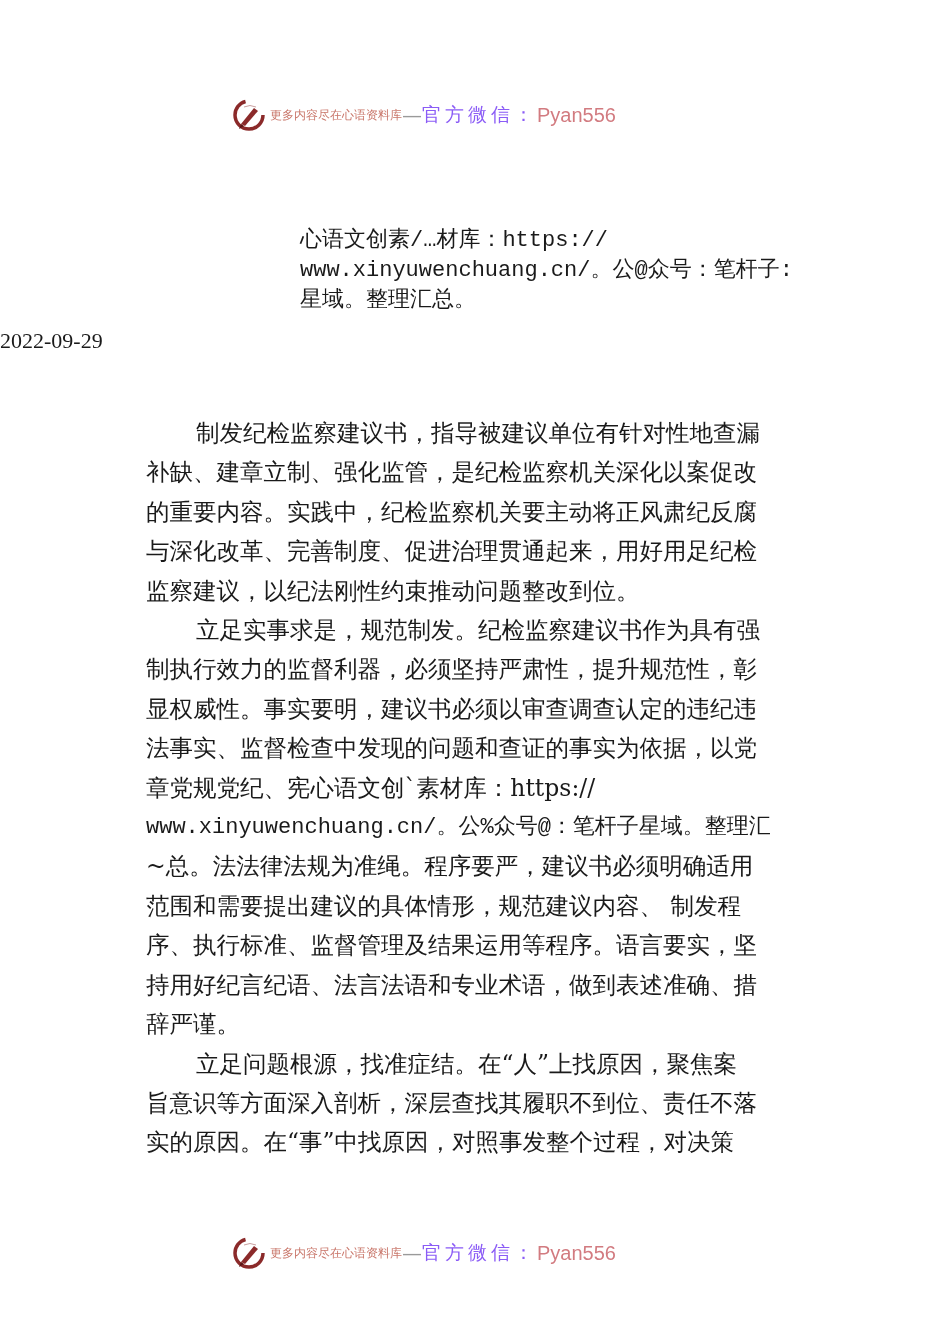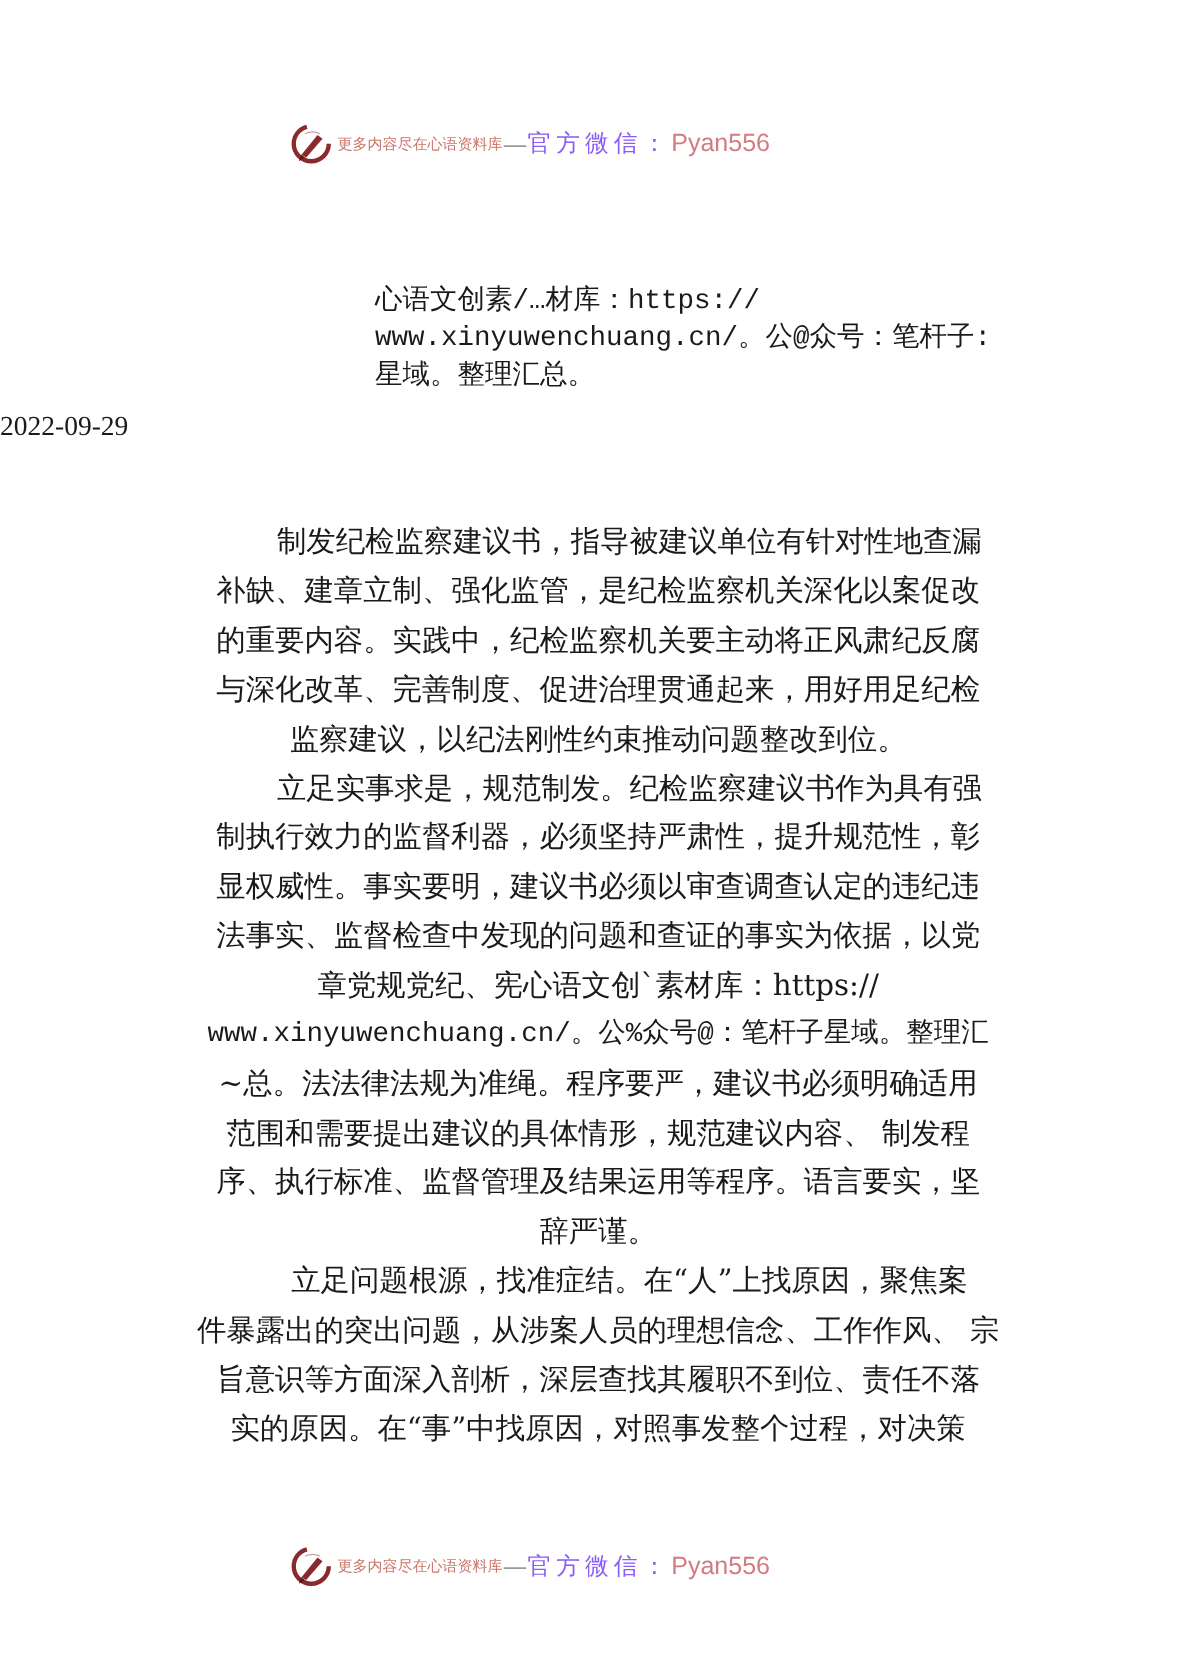--- a/index.html
+++ b/index.html
@@ -9,21 +9,21 @@
     .banner.bottom { top: 1233px; }
     .banner .logo { width: 34px; height: 34px; margin-right: 4px; }
     .banner .b-main { color: #c9766a; font-size: 12px; font-family: "DejaVu Serif", serif; letter-spacing: 0px; }
     .banner .b-dash { color: #9a9a9a; font-size: 20px; font-family: "DejaVu Sans", sans-serif; }
     .banner .b-wx { color: #8b5cf6; font-size: 19px; letter-spacing: 4px; font-family: "DejaVu Serif", serif; }
     .banner .b-id { color: #d27b80; font-size: 20px; font-family: "Liberation Sans", sans-serif; }
     .header-block { position: absolute; left: 300px; top: 226px; width: 520px; font-size: 22px; line-height: 30px; font-family: "Liberation Mono", "DejaVu Sans Mono", monospace; }
     .header-block .ln { display: block; white-space: nowrap; }
     .date { position: absolute; left: 0; width: 950px; top: 328px; text-align: left; font-size: 22px; font-family: "Liberation Serif", serif; }
     .body { position: absolute; left: 146px; top: 414px; width: 665px; font-size: 23.5px; line-height: 39.4px; font-family: "DejaVu Serif", serif; }
-    .body .ln { display: block; white-space: nowrap; text-align: center; }
+    .body .ln { display: block; white-space: nowrap; }
     .body .ln.indent { padding-left: 50px; }
     .body .mono { font-family: "Liberation Mono", "DejaVu Sans Mono", monospace; font-size: 22px; }
   </style>
 </head>
 <body>
 
 <div class="banner top">
   <svg class="logo" viewBox="0 0 34 34">
     <circle cx="17" cy="17" r="14" fill="none" stroke="#8b2a2a" stroke-width="3.5" stroke-dasharray="62 28"></circle>
     <path d="M9 26 L22 10 L26 13 L13 28 Z" fill="#8b2a2a"></path>
@@ -52,23 +52,23 @@
   <span class="ln">监察建议，以纪法刚性约束推动问题整改到位。</span>
   <span class="ln indent">立足实事求是，规范制发。纪检监察建议书作为具有强</span>
   <span class="ln">制执行效力的监督利器，必须坚持严肃性，提升规范性，彰</span>
   <span class="ln">显权威性。事实要明，建议书必须以审查调查认定的违纪违</span>
   <span class="ln">法事实、监督检查中发现的问题和查证的事实为依据，以党</span>
   <span class="ln">章党规党纪、宪心语文创`素材库：https://</span>
   <span class="ln mono">www.xinyuwenchuang.cn/。公%众号@：笔杆子星域。整理汇</span>
   <span class="ln">~总。法法律法规为准绳。程序要严，建议书必须明确适用</span>
   <span class="ln">范围和需要提出建议的具体情形，规范建议内容、 制发程</span>
   <span class="ln">序、执行标准、监督管理及结果运用等程序。语言要实，坚</span>
+  <span class="ln">持用好纪言纪语、法言法语和专业术语，做到表述准确、措</span>
   <span class="ln">辞严谨。</span>
   <span class="ln indent">立足问题根源，找准症结。在“人”上找原因，聚焦案</span>
-  <span class="ln">件暴露出的突出问题，从涉案人员的理想信念、工作作风、 宗</span>
   <span class="ln">旨意识等方面深入剖析，深层查找其履职不到位、责任不落</span>
   <span class="ln">实的原因。在“事”中找原因，对照事发整个过程，对决策</span>
 </div>
 
 <div class="banner bottom">
   <svg class="logo" viewBox="0 0 34 34">
     <circle cx="17" cy="17" r="14" fill="none" stroke="#8b2a2a" stroke-width="3.5" stroke-dasharray="62 28"></circle>
     <path d="M9 26 L22 10 L26 13 L13 28 Z" fill="#8b2a2a"></path>
     <path d="M9 26 L7 31 L12 28 Z" fill="#5a1515"></path>
     <path d="M12 9 Q18 6 24 9" fill="none" stroke="#c9a0a0" stroke-width="1"></path>

